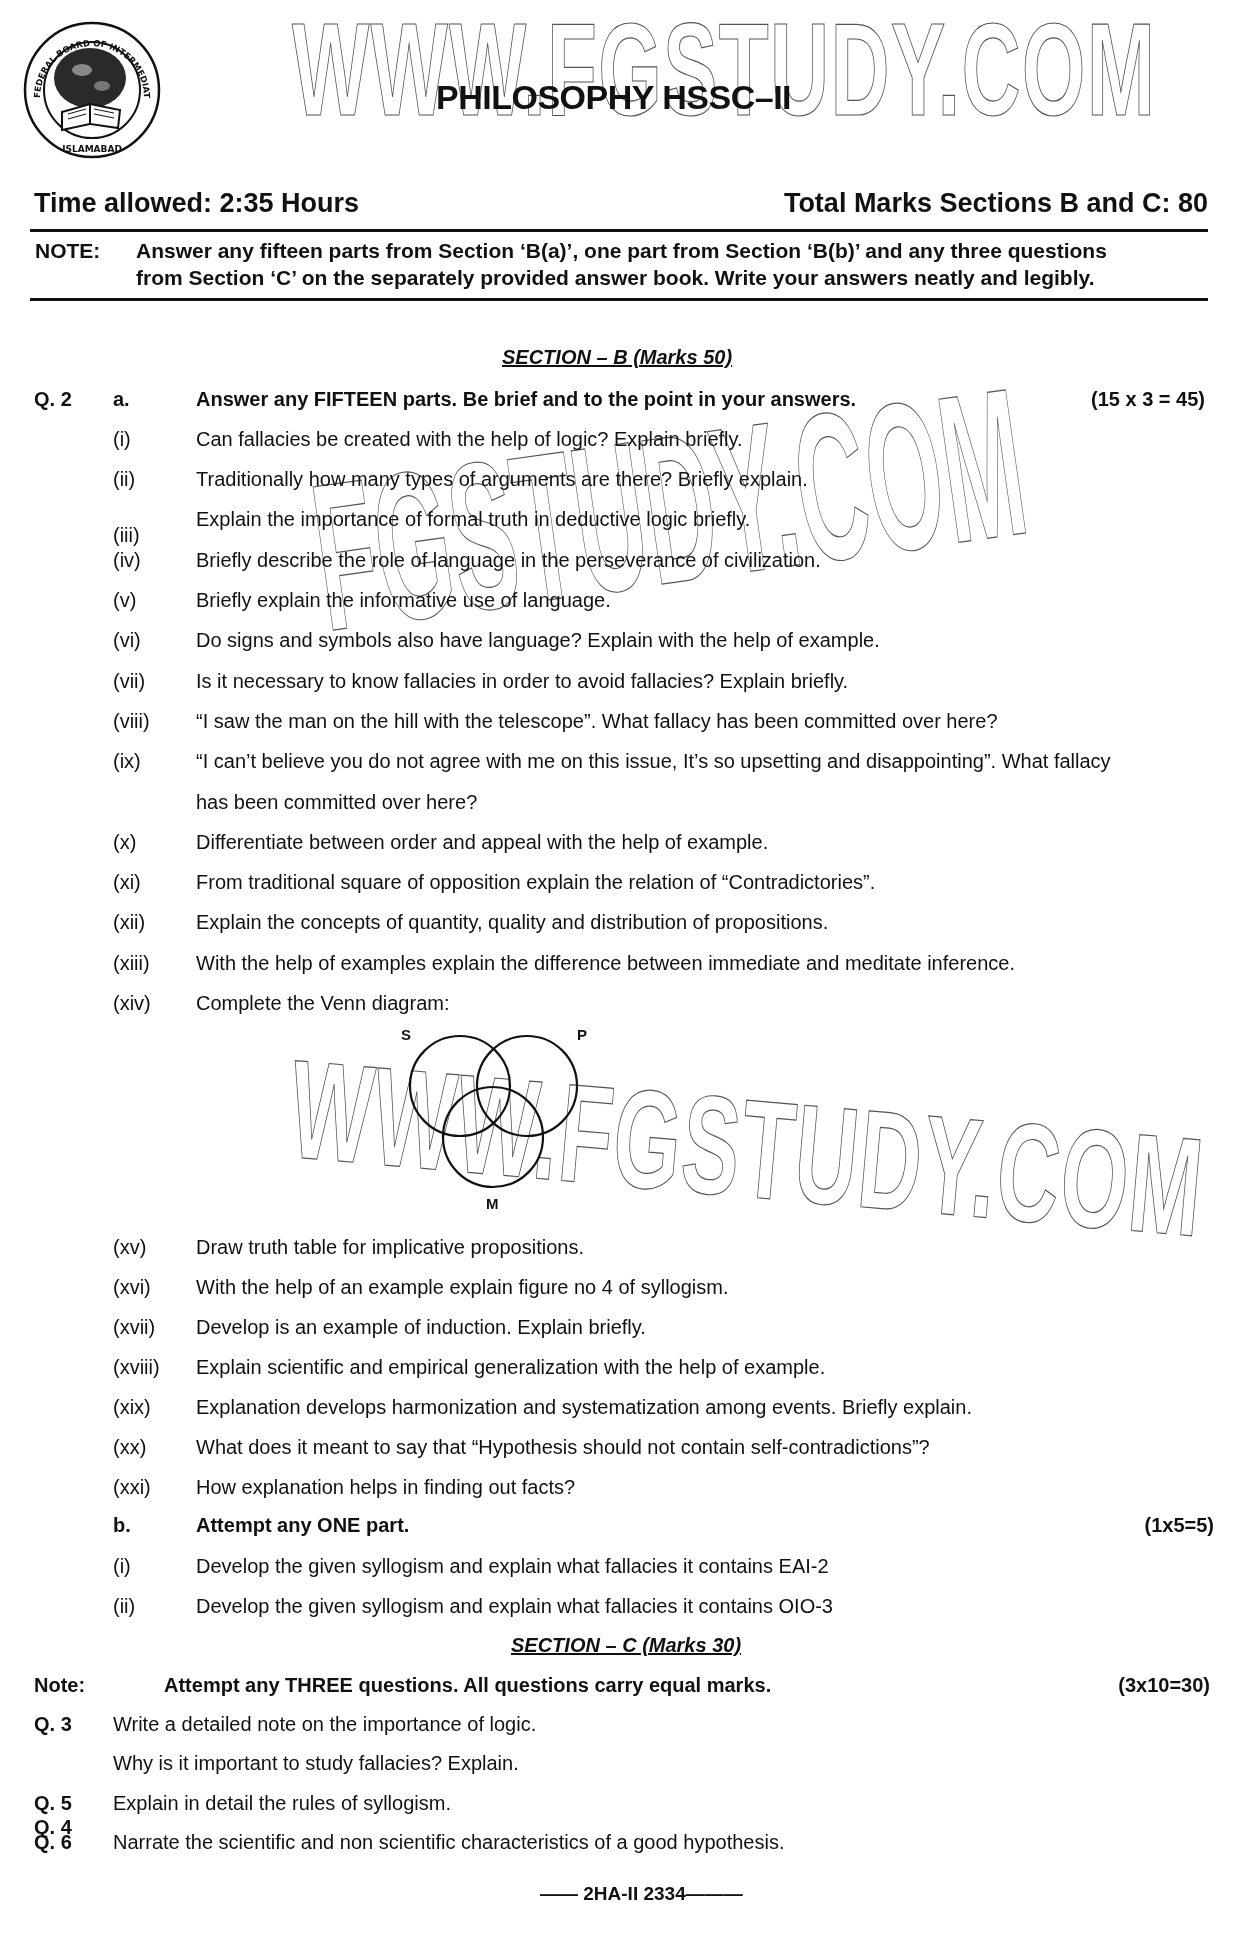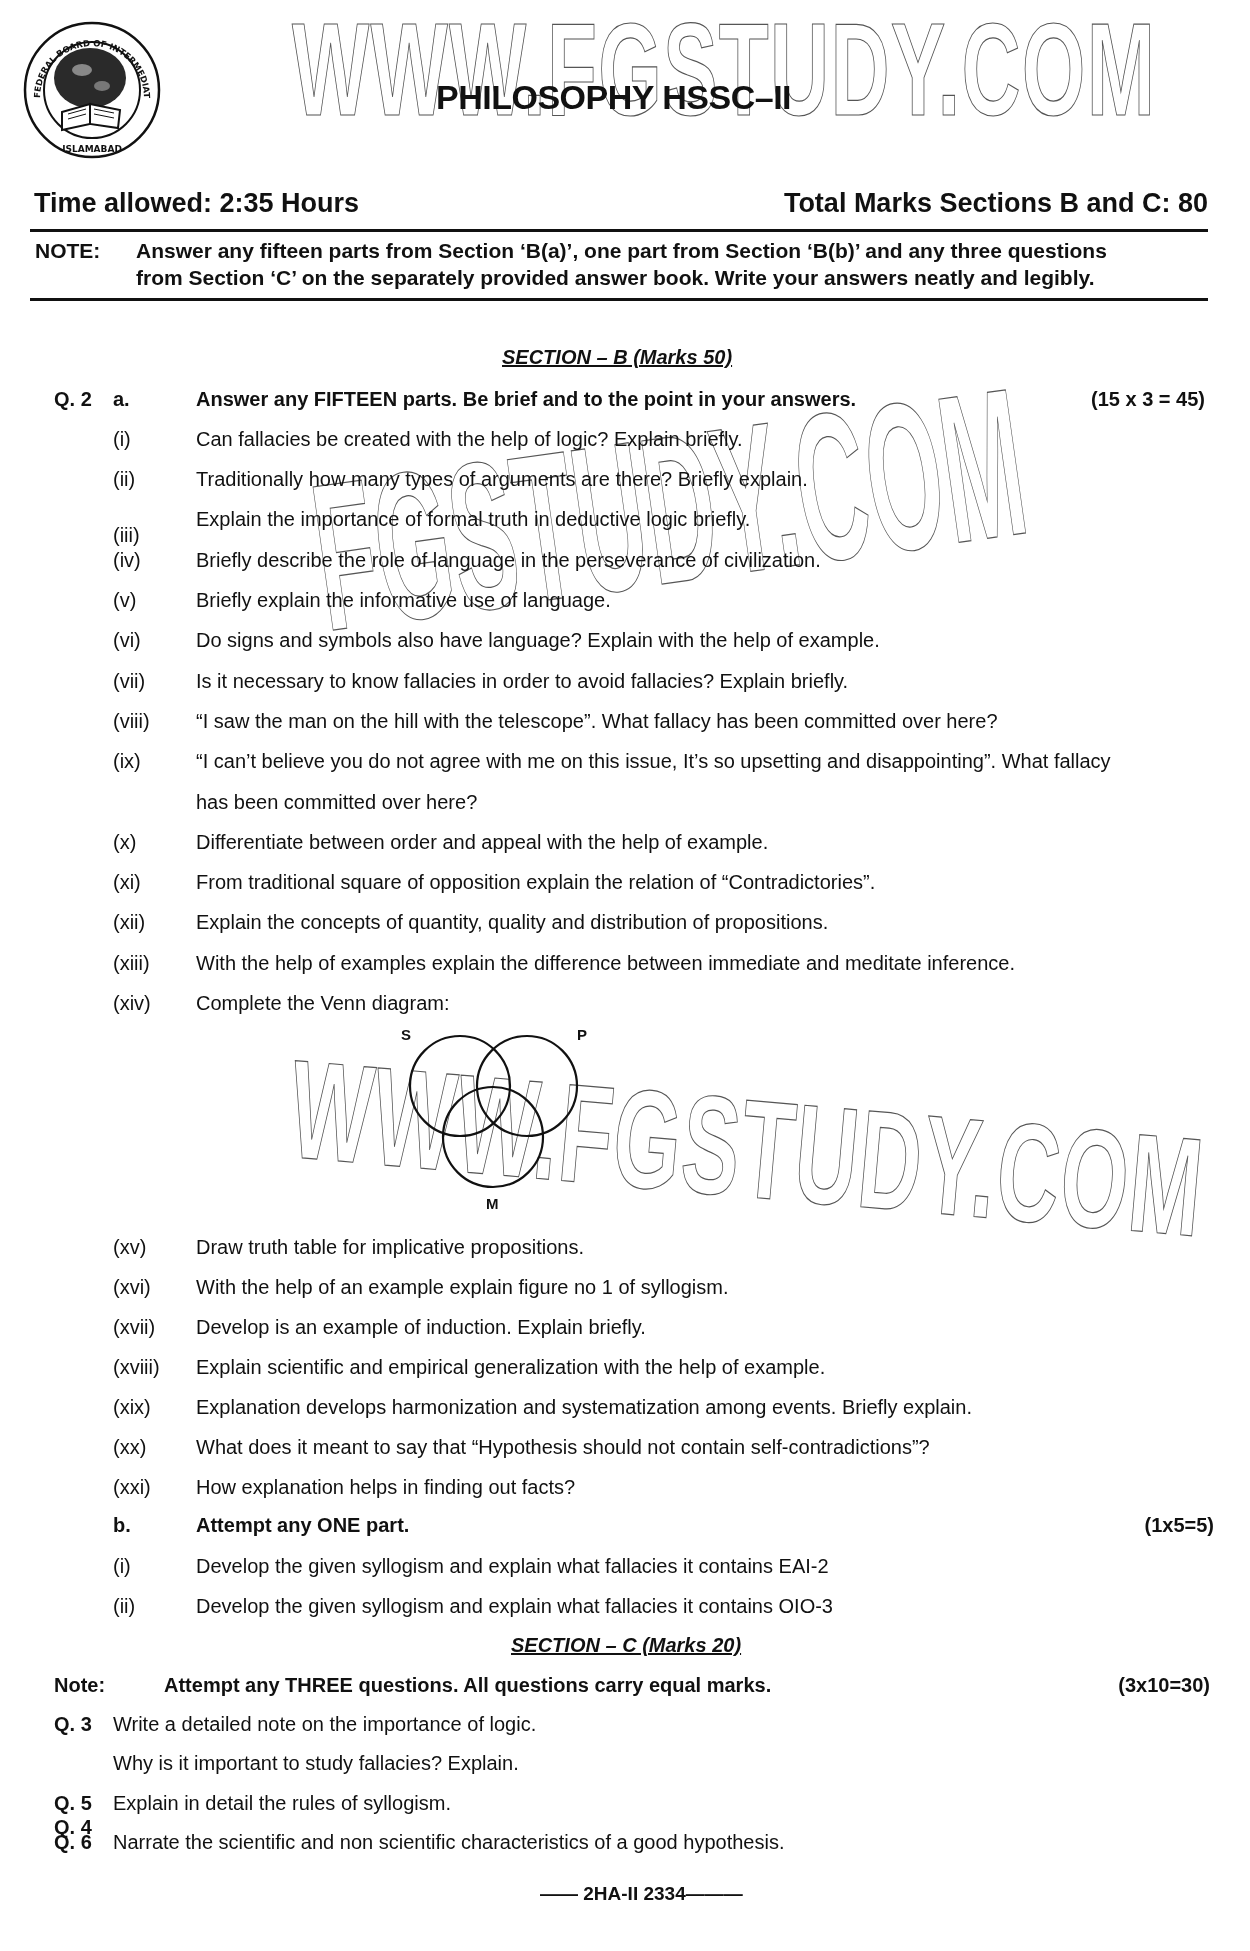--- a/index.html
+++ b/index.html
@@ -10,21 +10,21 @@
         color: transparent; -webkit-text-stroke: 1.2px #555555; white-space: nowrap; letter-spacing: 2px; }
   .wm-top { left: 292px; top: -6px; font-size: 132px; transform: scaleX(0.62); transform-origin: left top; }
   .wm-mid { left: 300px; top: 440px; font-size: 210px; transform: rotate(-8deg) scaleX(0.46); transform-origin: left top; }
   .wm-venn { left: 298px; top: 1028px; font-size: 140px; transform: rotate(5deg) scaleX(0.62); transform-origin: left top; }
   .title { left: 436px; top: 78px; font-size: 34px; font-weight: bold; letter-spacing: -0.5px; }
   .hdr { font-size: 27px; font-weight: bold; top: 188px; }
   .rule { position: absolute; left: 30px; width: 1178px; height: 3px; background: #111111; }
   .note-label { left: 35px; top: 239px; font-size: 21px; font-weight: bold; }
   .note-line { left: 136px; font-size: 21px; font-weight: bold; }
   .sect { font-size: 20px; font-weight: bold; font-style: italic; text-decoration: underline; }
-  .qn { left: 34px; font-weight: bold; font-size: 20px; margin-left: 20px; }
+  .qn { left: 34px; font-weight: bold; font-size: 20px; }
   .lbl { left: 113px; font-size: 20px; }
   .txt { left: 196px; font-size: 20px; }
   .b { font-weight: bold; }
   .marks { font-size: 20px; font-weight: bold; }
   .venn-lbl { position: absolute; font-size: 15px; font-weight: bold; }
   .logo { position: absolute; left: 22px; top: 20px; width: 140px; height: 140px; }
 </style>
 </head>
 <body>
 
@@ -104,41 +104,41 @@
   <circle cx="147" cy="66" r="50" fill="none" stroke="#111" stroke-width="2.2"></circle>
   <circle cx="113" cy="117" r="50" fill="none" stroke="#111" stroke-width="2.2"></circle>
 </svg>
 <div class="venn-lbl" style="left:401px; top:1026px">S</div>
 <div class="venn-lbl" style="left:577px; top:1026px">P</div>
 <div class="venn-lbl" style="left:486px; top:1195px">M</div>
 
 <div class="abs lbl" style="top:1236px">(xv)</div>
 <div class="abs txt" style="top:1236px">Draw truth table for implicative propositions.</div>
 <div class="abs lbl" style="top:1276px">(xvi)</div>
-<div class="abs txt" style="top:1276px">With the help of an example explain figure no 1 of syllogism.</div>
+<div class="abs txt" style="top:1276px">With the help of an example explain figure no 4 of syllogism.</div>
 <div class="abs lbl" style="top:1316px">(xvii)</div>
 <div class="abs txt" style="top:1316px">Develop is an example of induction. Explain briefly.</div>
 <div class="abs lbl" style="top:1356px">(xviii)</div>
 <div class="abs txt" style="top:1356px">Explain scientific and empirical generalization with the help of example.</div>
 <div class="abs lbl" style="top:1396px">(xix)</div>
 <div class="abs txt" style="top:1396px">Explanation develops harmonization and systematization among events. Briefly explain.</div>
 <div class="abs lbl" style="top:1436px">(xx)</div>
 <div class="abs txt" style="top:1436px">What does it meant to say that “Hypothesis should not contain self-contradictions”?</div>
 <div class="abs lbl" style="top:1476px">(xxi)</div>
 <div class="abs txt" style="top:1476px">How explanation helps in finding out facts?</div>
 
 <div class="abs lbl b" style="top:1514px">b.</div>
 <div class="abs txt b" style="top:1514px">Attempt any ONE part.</div>
 <div class="abs marks" style="right:36px; top:1514px">(1x5=5)</div>
 <div class="abs lbl" style="top:1555px">(i)</div>
 <div class="abs txt" style="top:1555px">Develop the given syllogism and explain what fallacies it contains EAI-2</div>
 <div class="abs lbl" style="top:1595px">(ii)</div>
 <div class="abs txt" style="top:1595px">Develop the given syllogism and explain what fallacies it contains OIO-3</div>
 
-<div class="abs sect" style="left:511px; top:1634px">SECTION – C (Marks 20)</div>
+<div class="abs sect" style="left:511px; top:1634px">SECTION – C (Marks 30)</div>
 <div class="abs qn" style="top:1674px">Note:</div>
 <div class="abs b" style="left:164px; top:1674px; font-size:20px">Attempt any THREE questions. All questions carry equal marks.</div>
 <div class="abs marks" style="right:40px; top:1674px">(3x10=30)</div>
 
 <div class="abs qn" style="top:1713px">Q. 3</div>
 <div class="abs lbl" style="top:1713px">Write a detailed note on the importance of logic.</div>
 <div class="abs qn" style="top:1816px">Q. 4</div>
 <div class="abs lbl" style="top:1752px">Why is it important to study fallacies? Explain.</div>
 <div class="abs qn" style="top:1792px">Q. 5</div>
 <div class="abs lbl" style="top:1792px">Explain in detail the rules of syllogism.</div>

